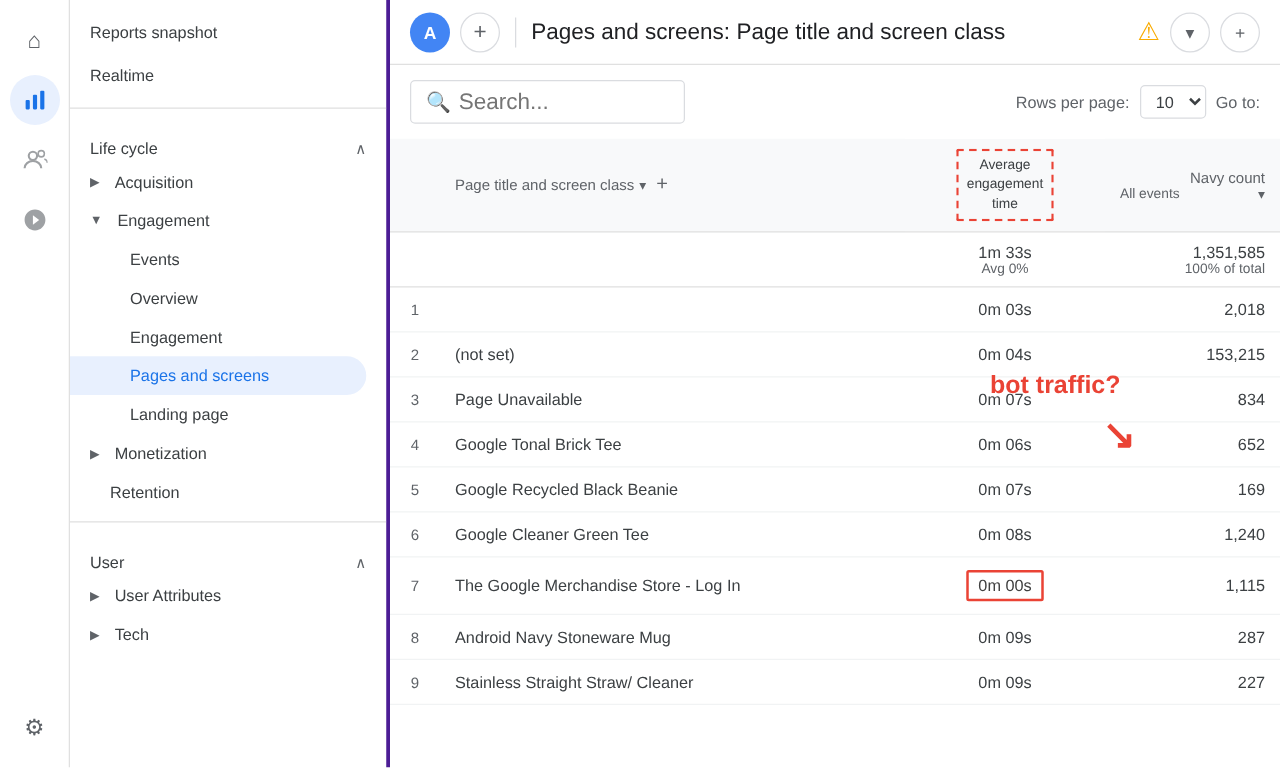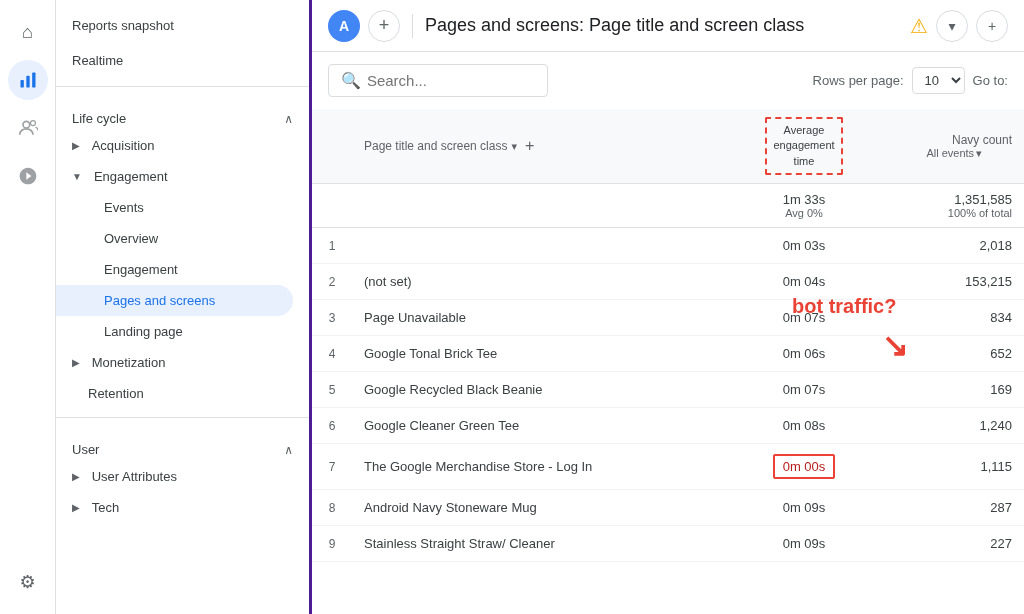--- a/index.html
+++ b/index.html
@@ -182,21 +182,21 @@
       gap: 6px;
       border: 1px solid #dadce0;
       border-radius: 4px;
       padding: 6px 12px;
       width: 220px;
     }
     .search-icon { color: #5f6368; font-size: 16px; }
     .search-input {
       border: none;
       outline: none;
-      font-size: 15px;
+      font-size: 18px;
       color: #3c4043;
       width: 100%;
       background: transparent;
     }
     .rows-per-page {
       display: flex;
       align-items: center;
       gap: 8px;
       font-size: 13px;
       color: #5f6368;
@@ -246,21 +246,21 @@
       color: #5f6368;
       font-weight: 400;
     }
 
     
     .highlight-cell {
       border: 2px solid #ea4335;
       border-radius: 2px;
       padding: 4px 8px;
       display: inline-block;
-      color: #b91c1c;
+      color: #404040;
     }
 
     .table-container {
       position: relative;
     }
 
     
     .th-inner {
       display: flex;
       align-items: center;
@@ -416,21 +416,21 @@
               </div>
             </th>
             <th style="width:160px;text-align:center" class="engagement-th">
               <div style="border: 2px dashed #ea4335; padding:4px 6px; border-radius:2px; display:inline-block; font-size:11px; color:#3c4043; text-align:center; line-height:1.4">
                 Average<br>engagement<br>time
               </div>
             </th>
             <th style="width:140px;text-align:right">
               <div>
                 <div>Navy count</div>
-                <div class="dropdown-selector" style="display:flex;align-items:center;justify-content:center;gap:2px;font-size:11px;color:#5f6368;">
+                <div class="dropdown-selector" style="display:flex;align-items:center;justify-content:space-between;gap:2px;font-size:11px;color:#5f6368;">
                   <span>All events</span>
                   <span>▾</span>
                 </div>
               </div>
             </th>
           </tr>
         </thead>
         <tbody>
 
           <tr class="summary-row">

